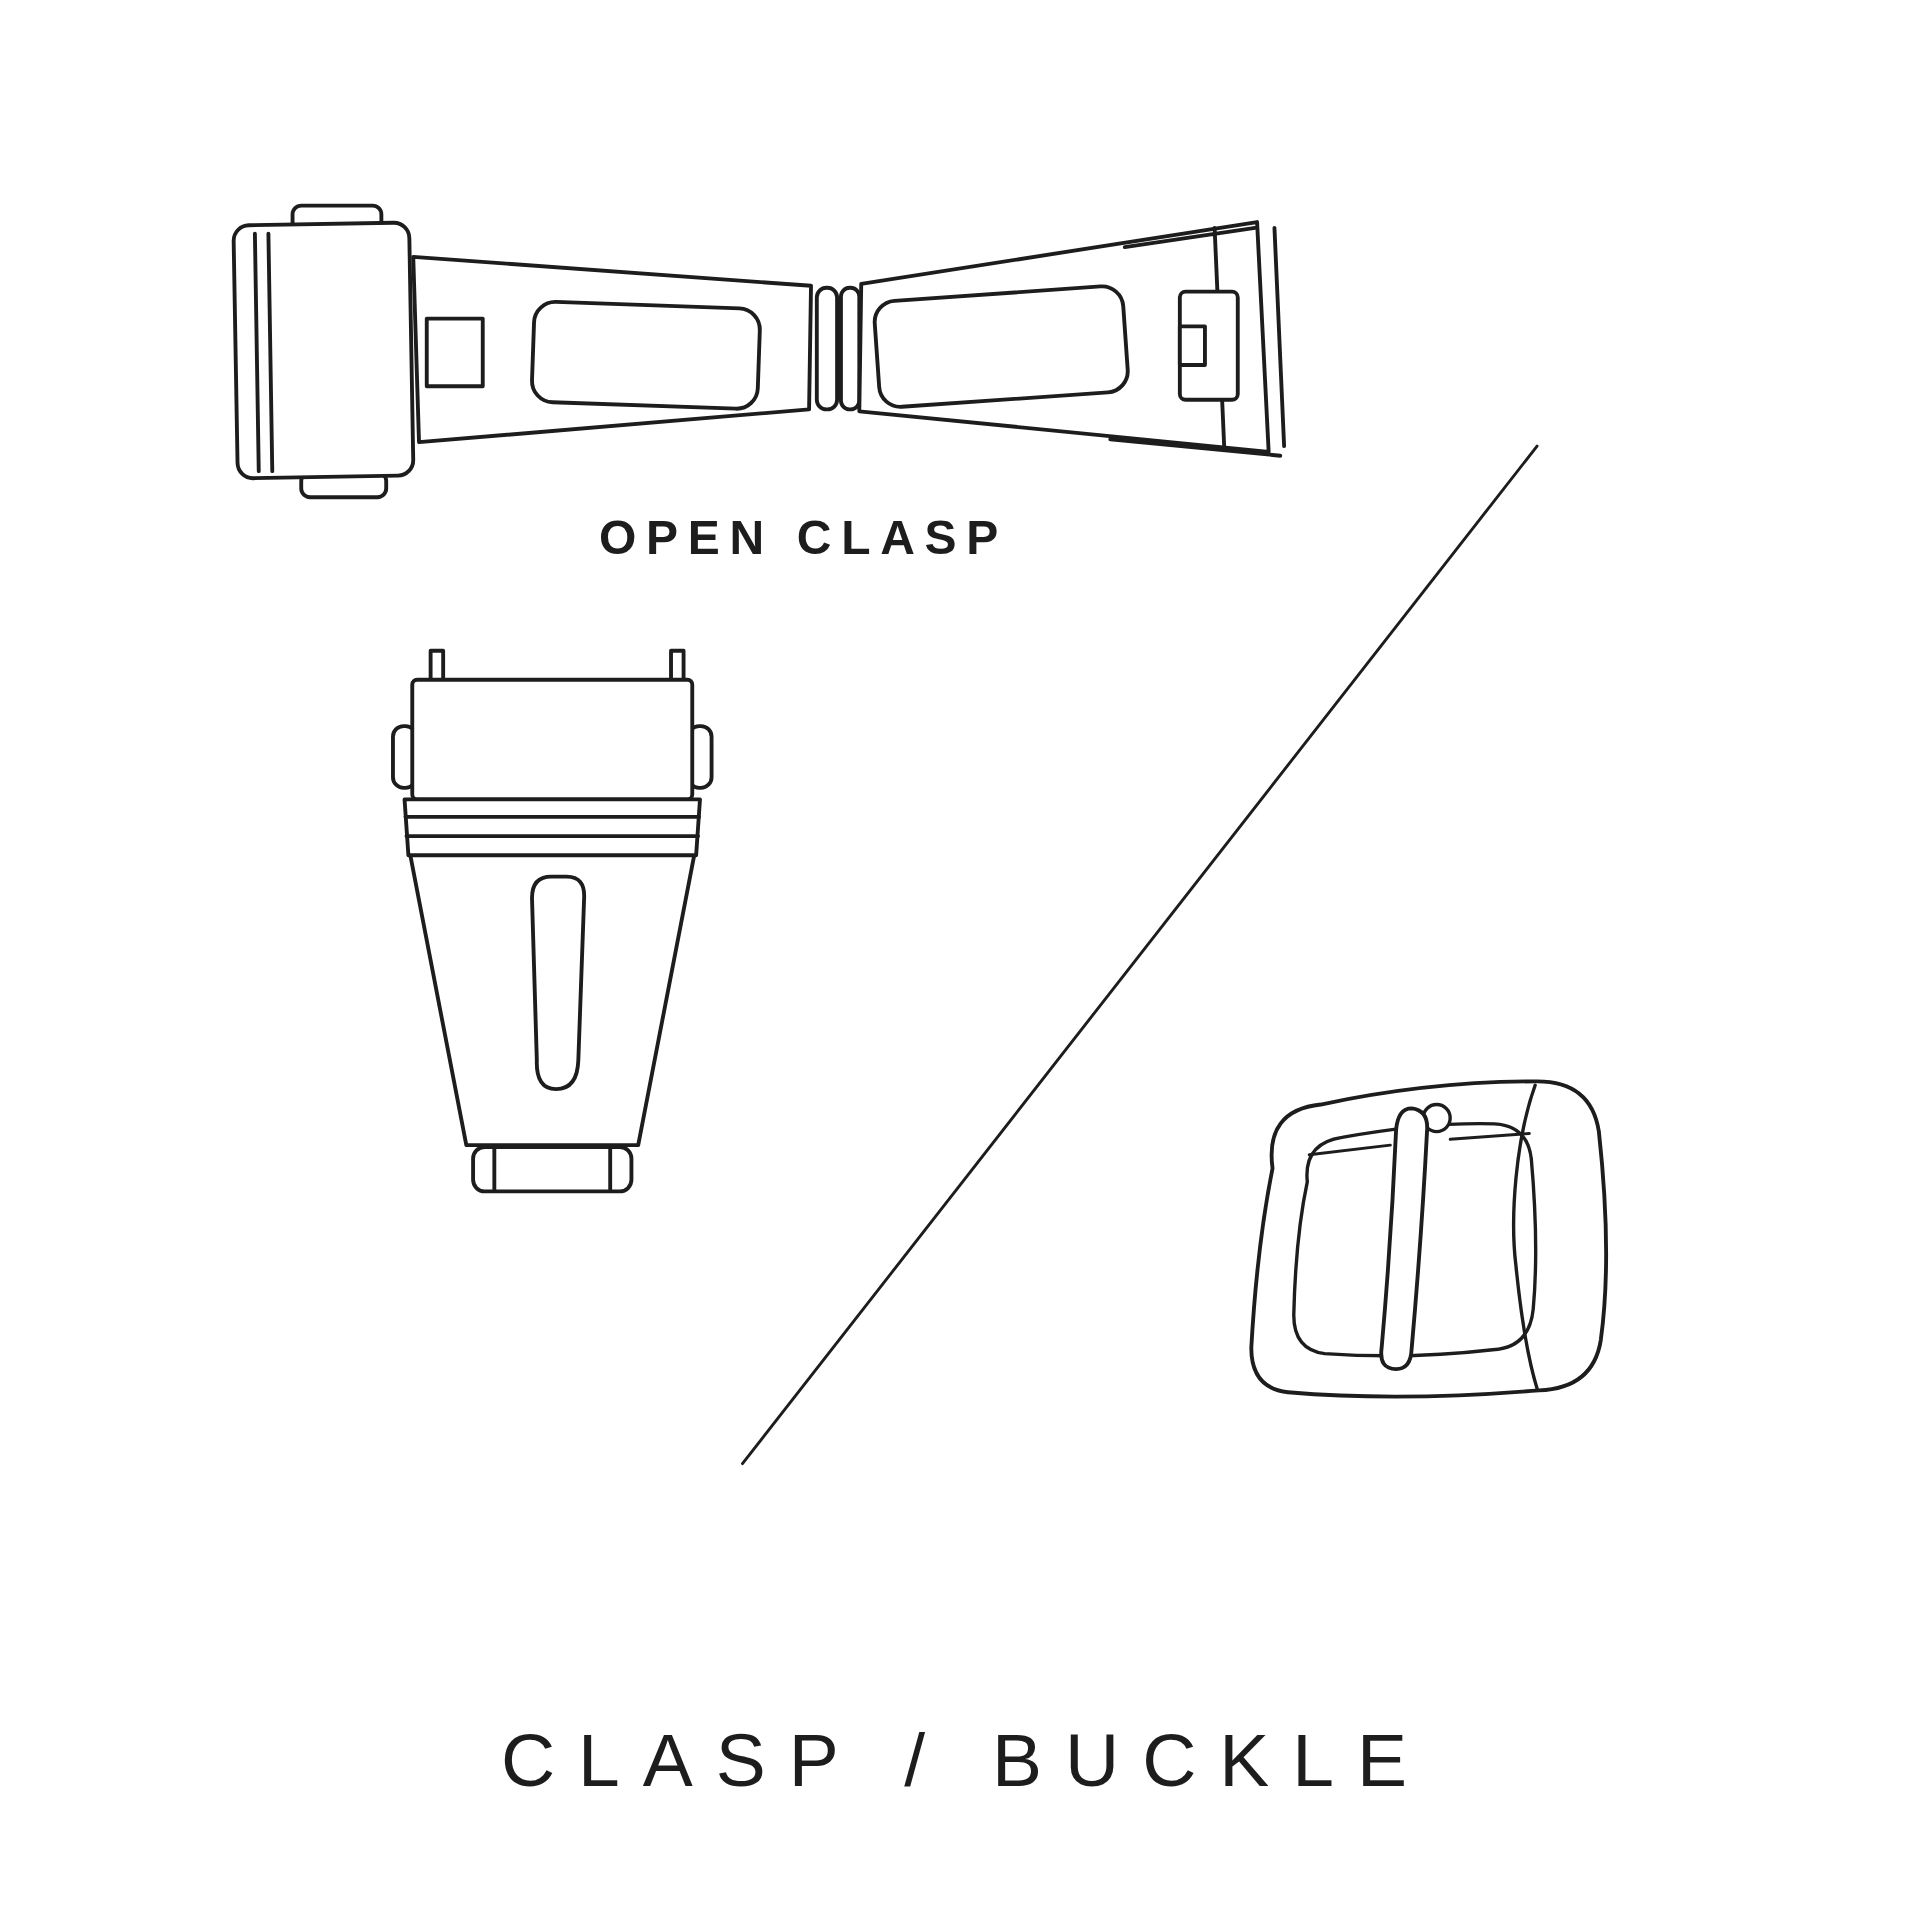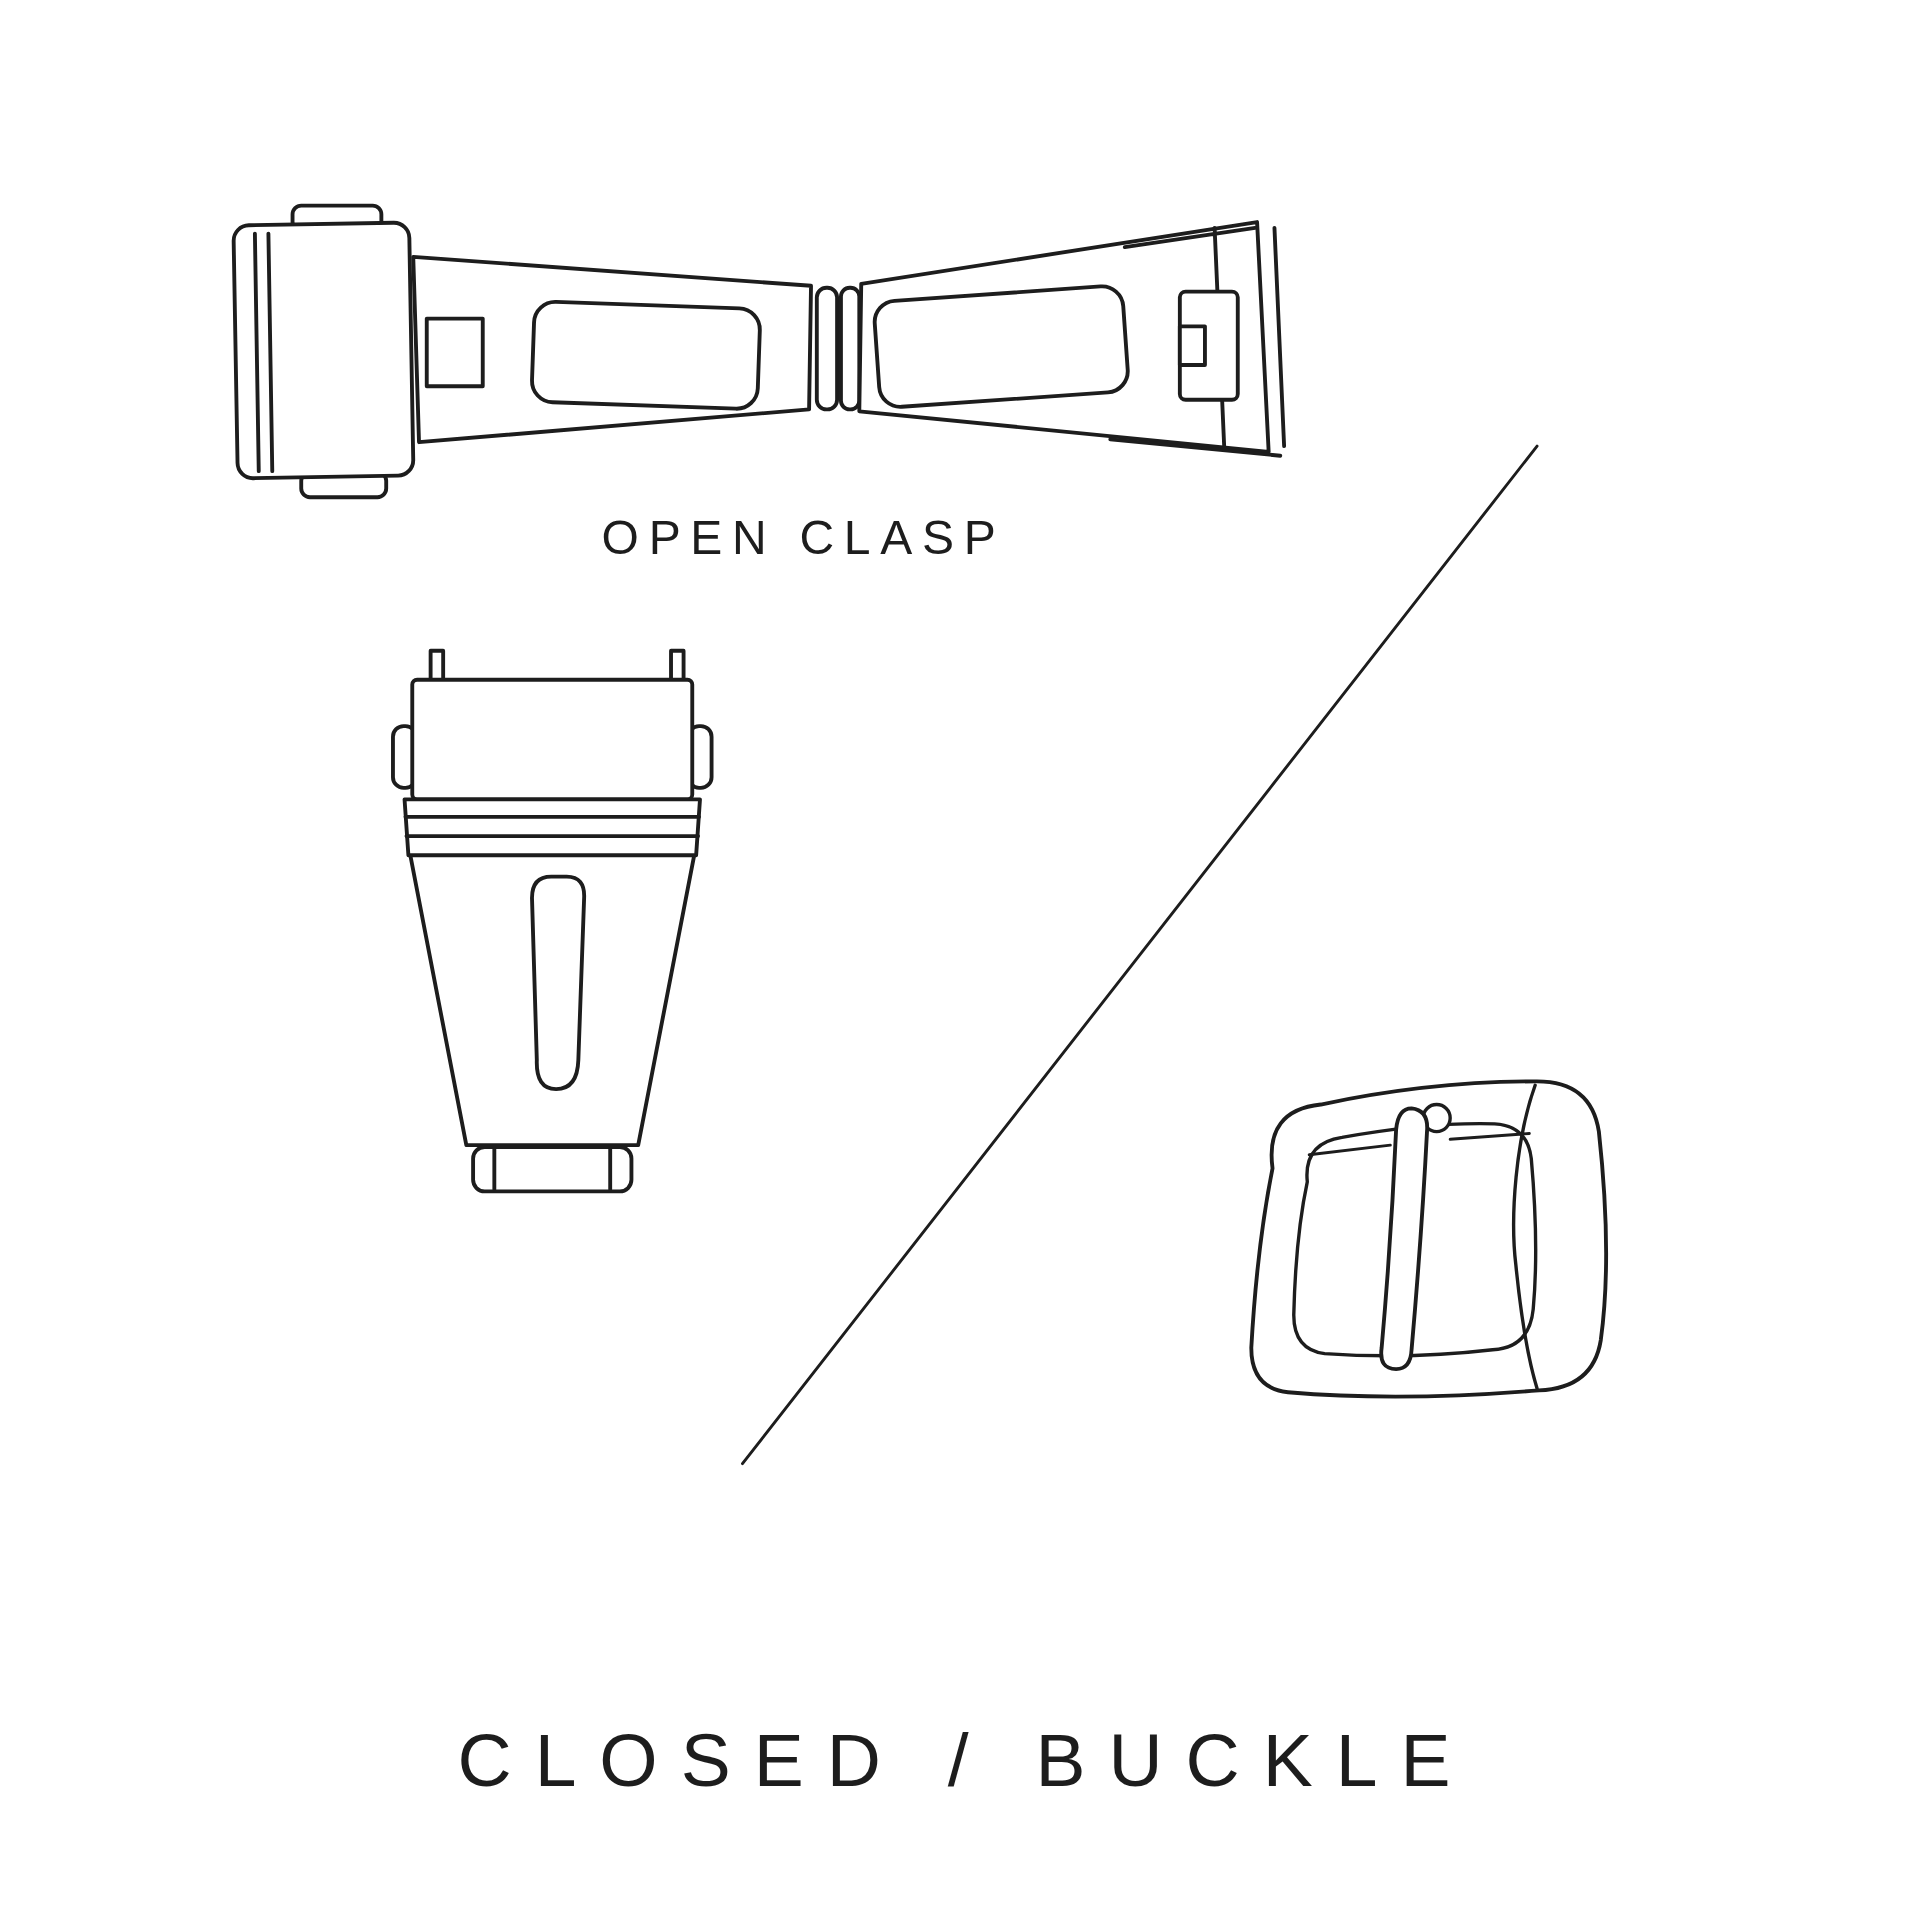--- a/index.html
+++ b/index.html
@@ -24,21 +24,21 @@
     inset:0;
     width:1931px;
     height:1931px;
     color:var(--ink);
     display:block;
   }
   .label{
     position:absolute;
     color:var(--ink);
     font-size:48px;
-    font-weight:400;
+    font-weight:700;
     letter-spacing:9.7px;
     text-align:center;
     white-space:nowrap;
   }
   .label-open{
     left:369px;
     top:510px;
     width:869px;
   }
   .label-closed{
@@ -142,16 +142,16 @@
                C 1442 1260 1436 1340 1431 1396
                Q 1428 1418 1446 1418
                Q 1461 1418 1462 1398
                C 1468 1330 1474 1250 1478 1172
                Q 1480 1150 1462 1148
                Q 1448 1148 1446 1170 Z"></path>
     </g>
   </svg>
 
   <div class="label label-open">OPEN CLASP</div>
-  <h1 class="title">CLOSED / BUCKLE</h1>
+  <h1 class="title">CLASP / BUCKLE</h1>
 
 </div>
 
 
 </body></html>

